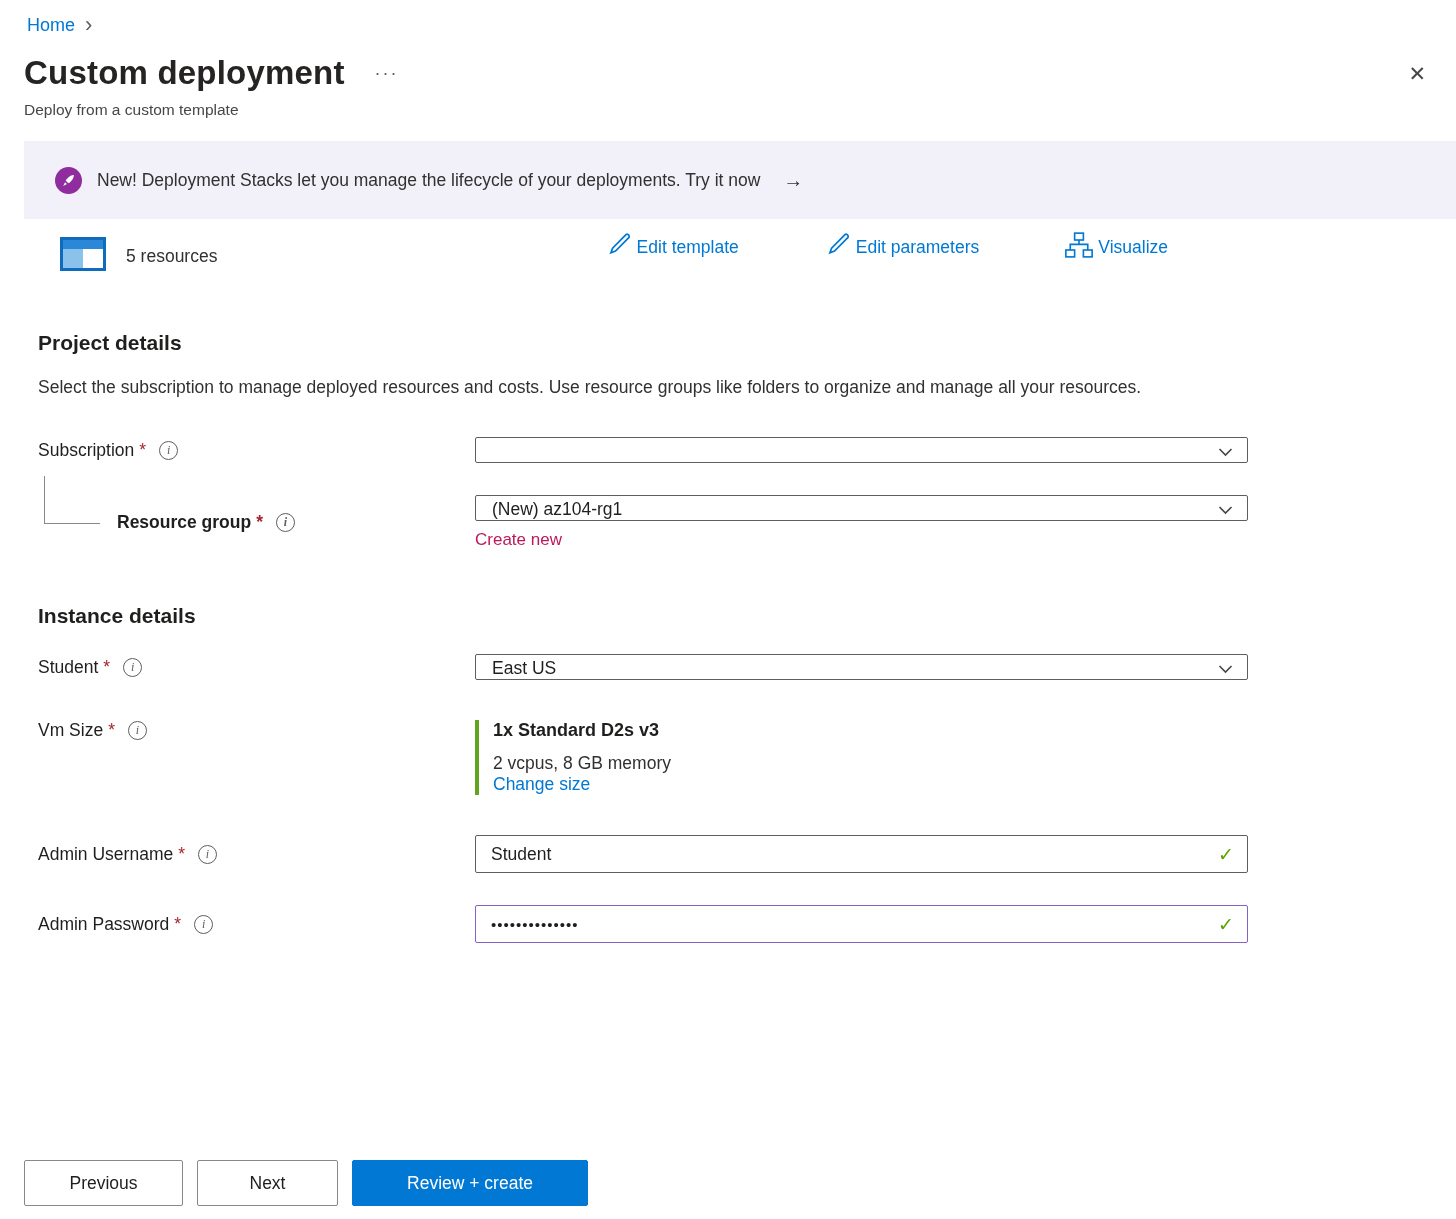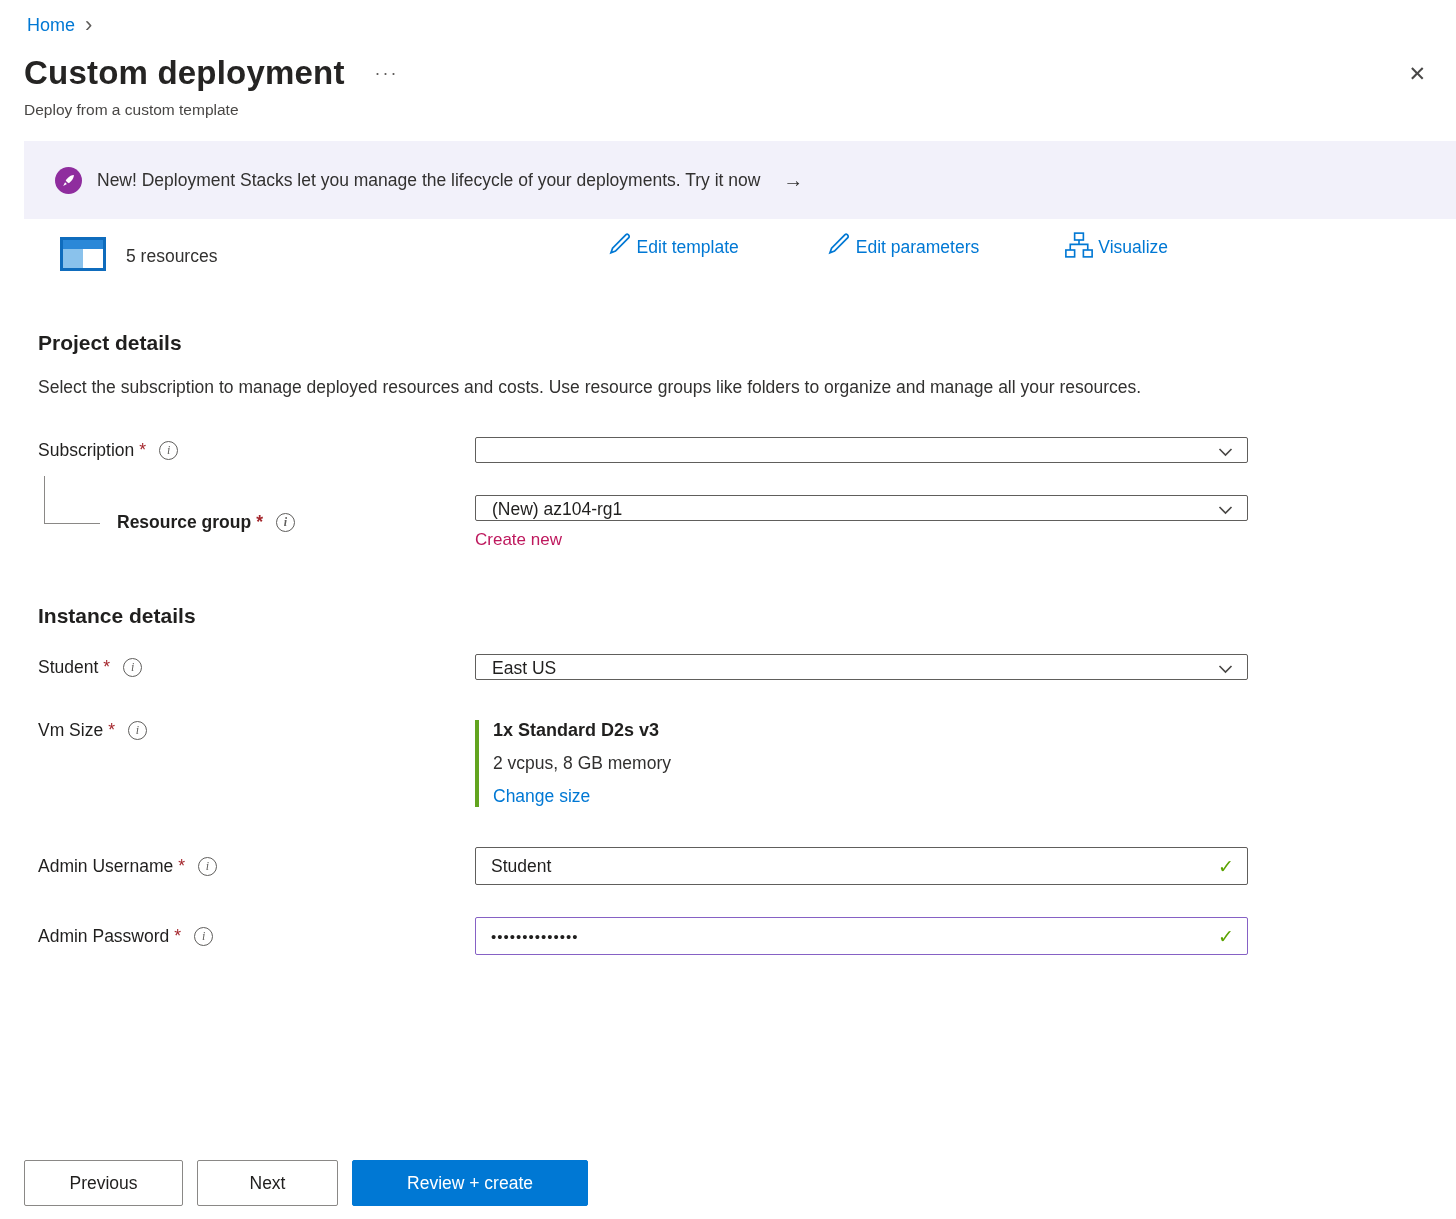--- a/index.html
+++ b/index.html
@@ -68,21 +68,21 @@
   .rg-elbow { position: absolute; left: 6px; top: 39px; width: 56px; height: 48px; border-left: 1px solid #8a8886; border-bottom: 1px solid #8a8886; }
   .rg-indent { padding-left: 79px; font-weight: bold; }
   .create-new { margin-top: 9px; font-size: 17px; color: #be185d; cursor: pointer; display: inline-block; }
 
   .instance-heading { margin-top: 54px; }
   .row-region { margin-top: 26px; }
   .row-vmsize { margin-top: 40px; align-items: flex-start; }
   .vm-block { border-left: 4px solid #62a420; padding-left: 14px; }
   .vm-name { font-size: 18px; font-weight: 700; color: #201f1e; }
   .vm-specs { margin-top: 12px; font-size: 17.5px; color: #323130; }
-  .vm-change { margin-top: 12px; font-size: 17.5px; color: #0078d4; cursor: pointer; display: inline-block; }
+  .vm-change { font-size: 17.5px; color: #0078d4; cursor: pointer; display: inline-block; }
 
   .row-username { margin-top: 40px; }
   .row-password { margin-top: 32px; }
   .input-wrap { position: relative; }
   .text-input {
     width: 100%; height: 38px; border: 1px solid #605e5c; border-radius: 2px;
     font-size: 17.5px; padding: 0 44px 0 15px; font-family: inherit; color: #201f1e; outline: none; background: #fff;
   }
   .password-input { border-color: #8661c5; letter-spacing: 1px; font-size: 15px; }
   .valid-check { position: absolute; right: 14px; top: 50%; transform: translateY(-50%); color: #5ba300; font-size: 19px; font-weight: 700; }

